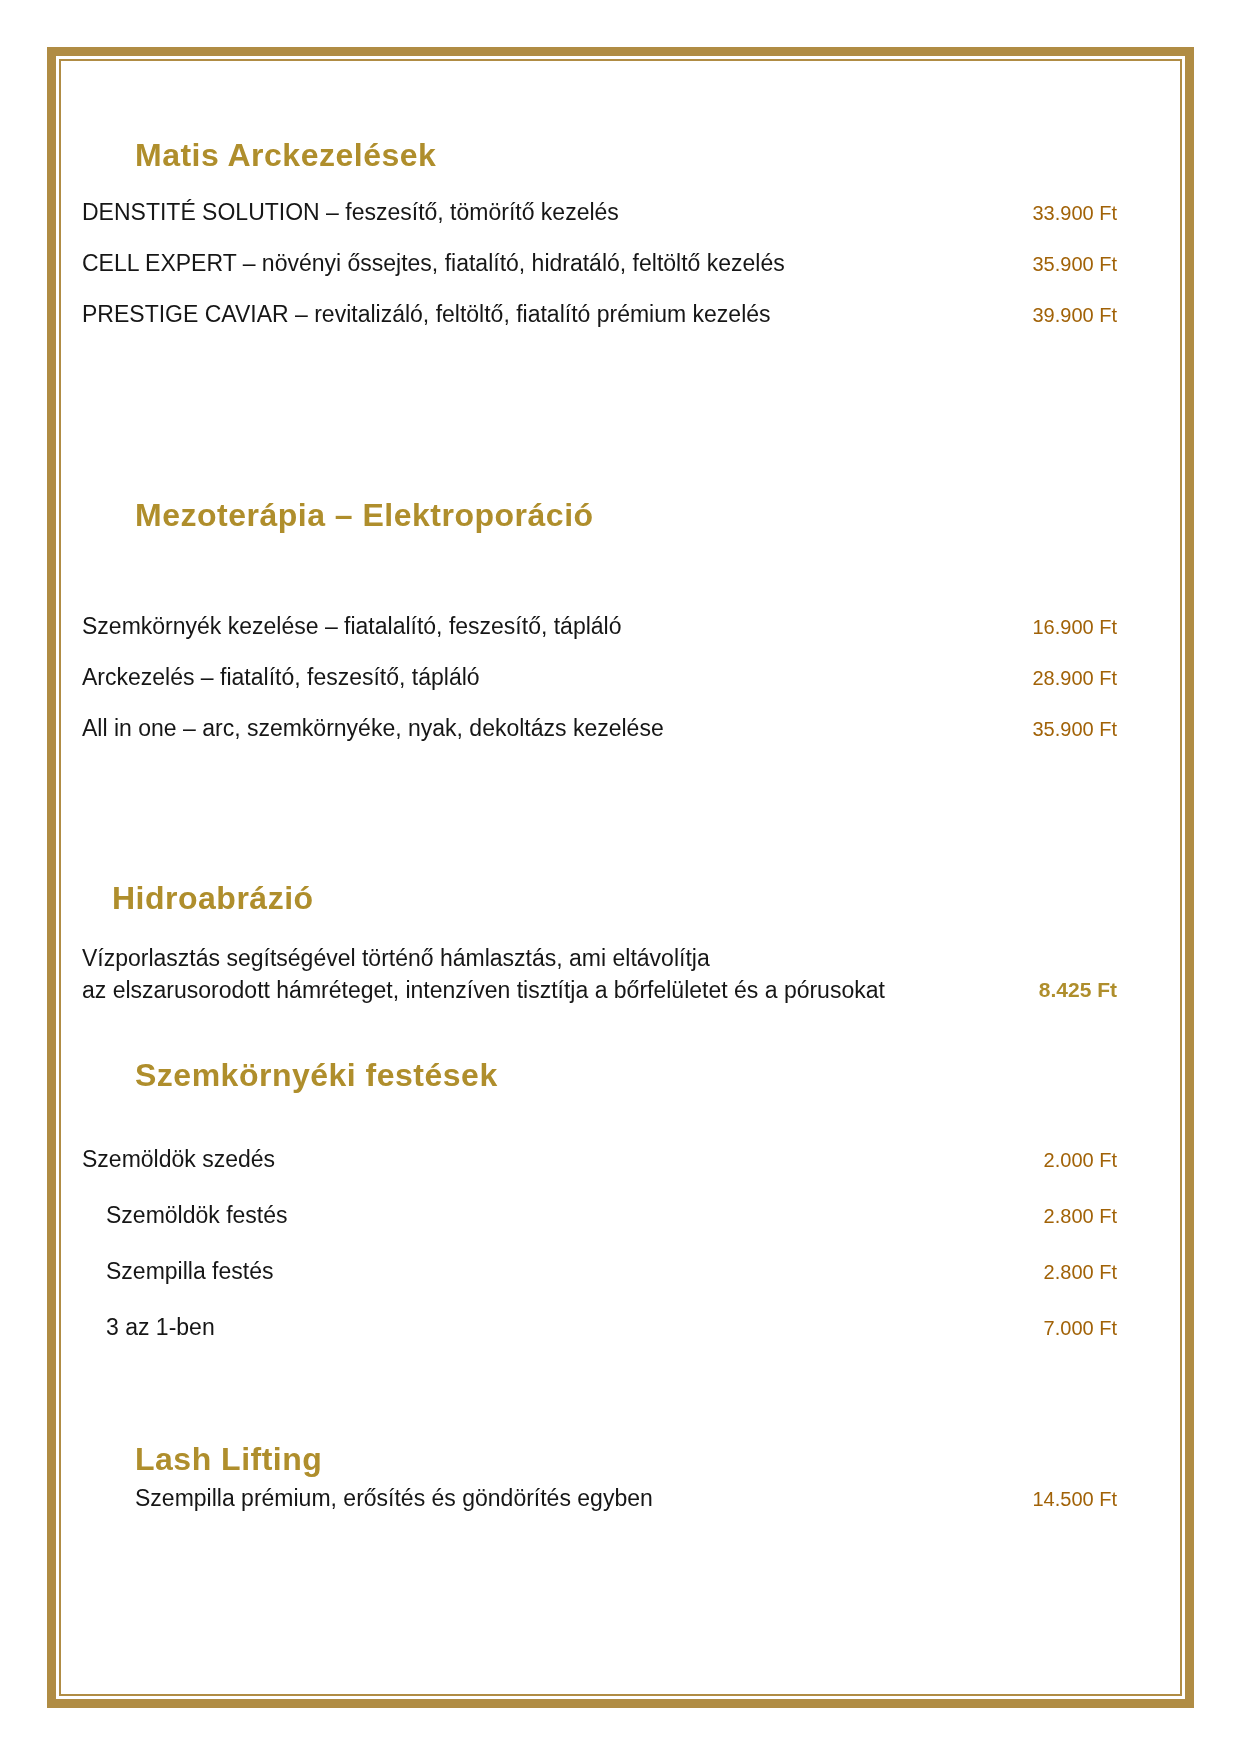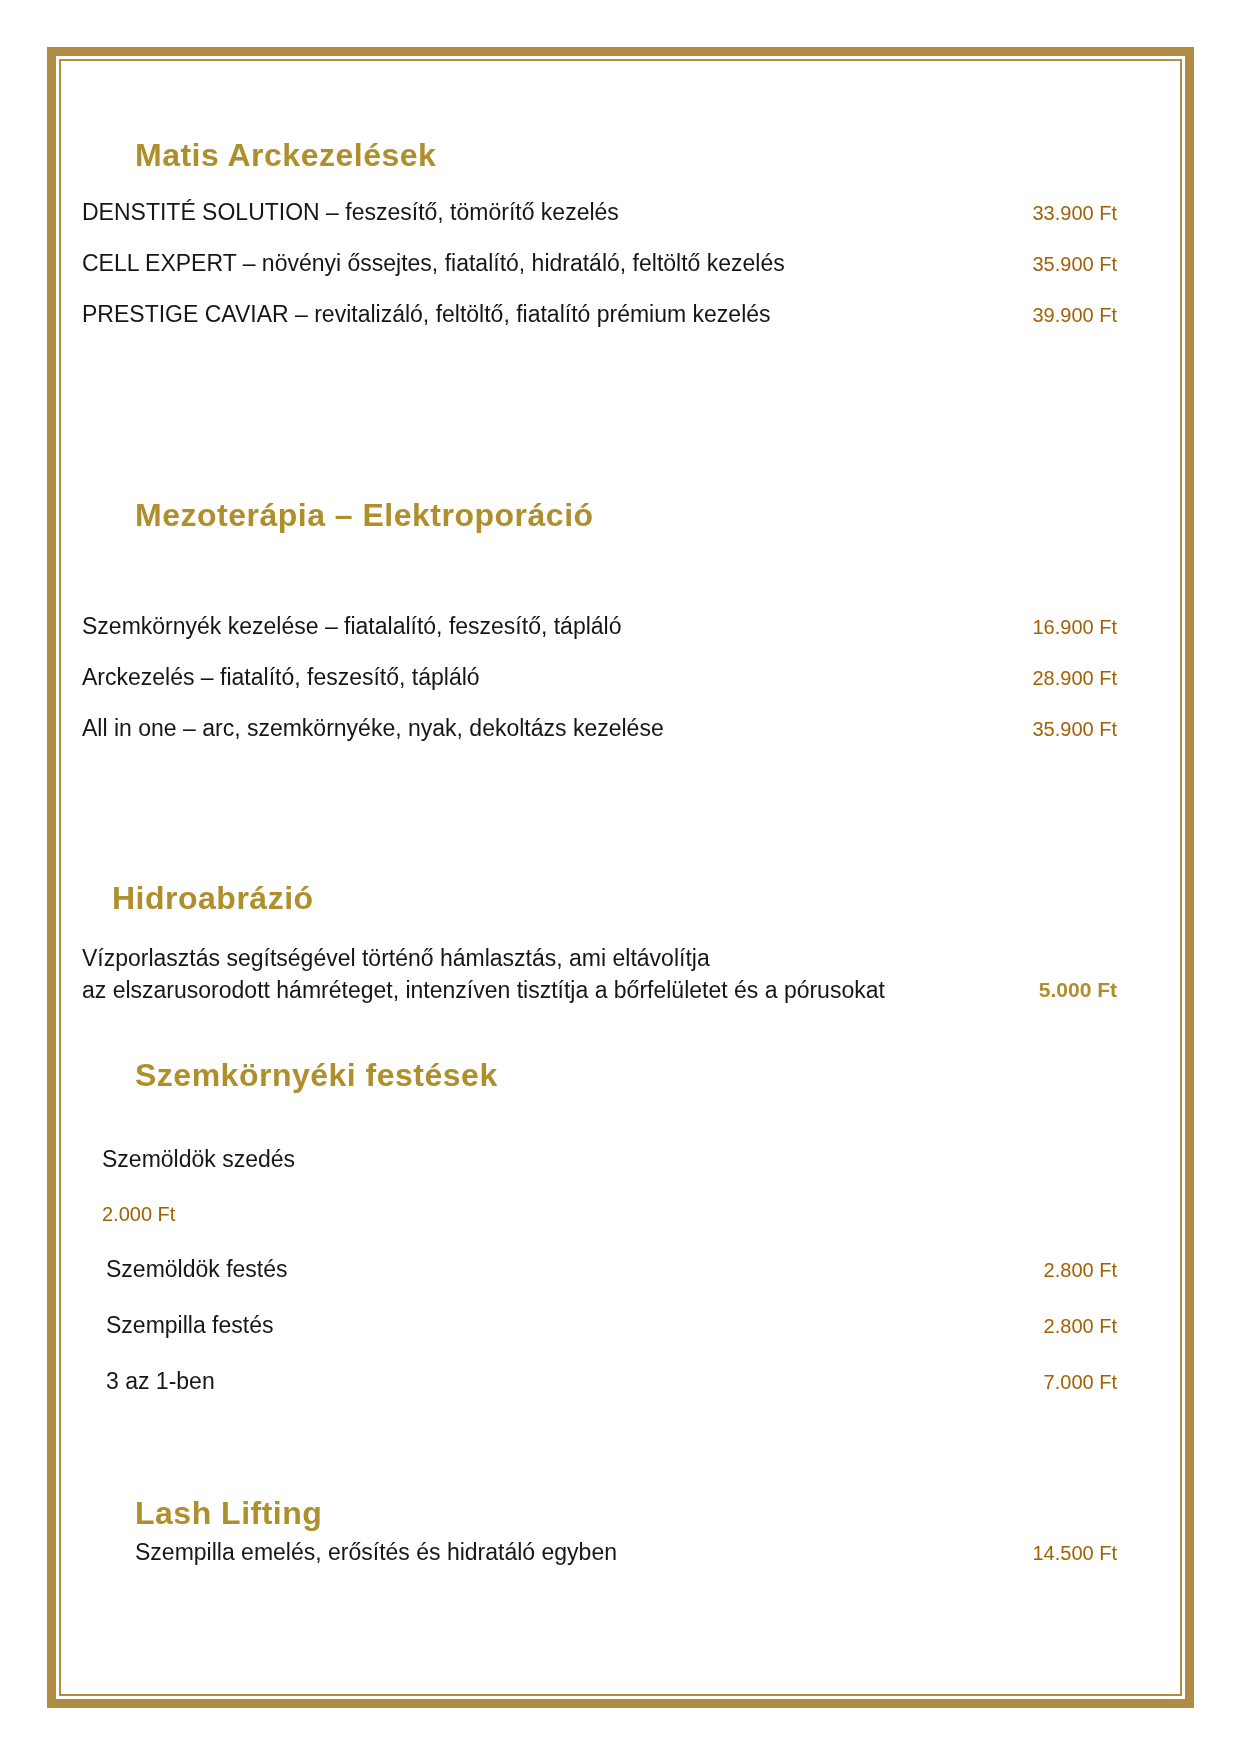--- a/index.html
+++ b/index.html
@@ -54,21 +54,21 @@
     margin-left: 20px;
   }
   
   .mt-title-1 { margin-top: 78px; }
   .mt-row-first { margin-top: 27px; }
   .mt-title-2 { margin-top: 169px; }
   .mt-row-first-2 { margin-top: 81px; }
   .mt-title-3 { margin-top: 138px; }
   .mt-desc { margin-top: 27px; }
   .mt-title-4 { margin-top: 52px; }
-  .mt-row-first-4 { margin-top: 54px; flex-direction: column; }
+  .mt-row-first-4 { margin-top: 54px; }
   .mt-title-5 { margin-top: 100px; }
   .mt-row-lash { margin-top: 9px; }
   .desc-row {
     display: flex;
     justify-content: space-between;
     align-items: flex-end;
     font-size: 23px;
     line-height: 32px;
   }
   .desc-row .desc-lines { color: #161616; }
@@ -123,21 +123,21 @@
     </div>
   </div>
 
   <div>
     <h2 class="section-title hidro mt-title-3">Hidroabrázió</h2>
     <div class="desc-row mt-desc">
       <span class="desc-lines">
         <span>Vízporlasztás segítségével történő hámlasztás, ami eltávolítja</span><br>
         <span>az elszarusorodott hámréteget, intenzíven tisztítja a bőrfelületet és a pórusokat</span>
       </span>
-      <span class="price">5.000 Ft</span>
+      <span class="price">8.425 Ft</span>
     </div>
   </div>
 
   <div>
     <h2 class="section-title mt-title-4">Szemkörnyéki festések</h2>
     <div class="row mt-row-first-4">
       <span class="label">Szemöldök szedés</span>
       <span class="price">2.000 Ft</span>
     </div>
     <div class="row wide">
@@ -150,18 +150,18 @@
     </div>
     <div class="row wide">
       <span class="label">3 az 1-ben</span>
       <span class="price">7.000 Ft</span>
     </div>
   </div>
 
   <div>
     <h2 class="section-title mt-title-5">Lash Lifting</h2>
     <div class="row indent mt-row-lash">
-      <span class="label">Szempilla emelés, erősítés és hidratáló egyben</span>
+      <span class="label">Szempilla prémium, erősítés és göndörítés egyben</span>
       <span class="price">14.500 Ft</span>
     </div>
   </div>
 
 </div>
 
 </body></html>

